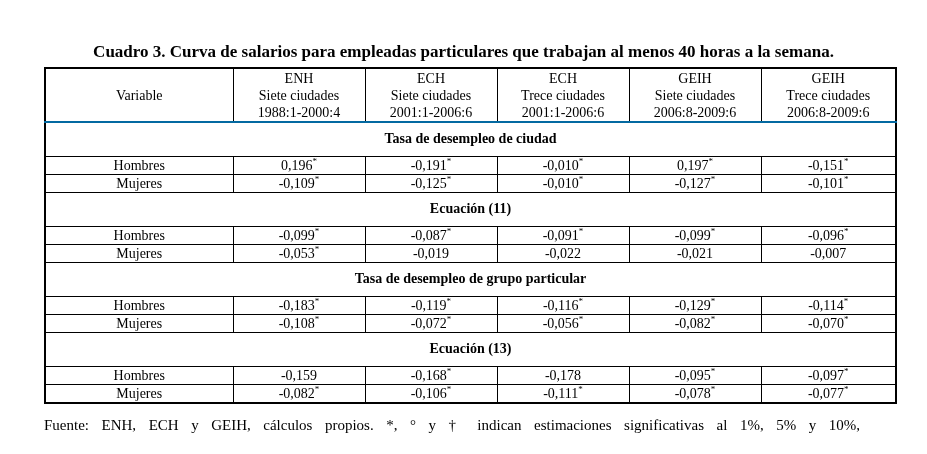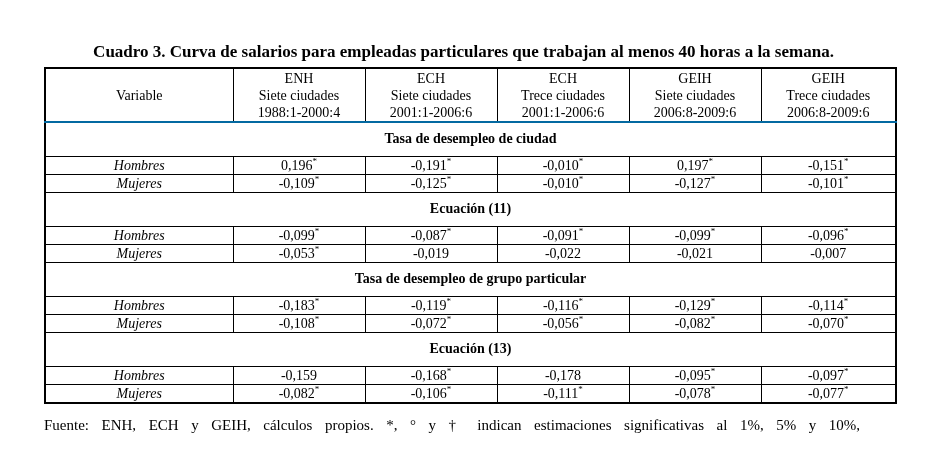--- a/index.html
+++ b/index.html
@@ -44,21 +44,21 @@
     height: 54px;
     line-height: 17px;
     border-bottom: 2px solid #0369a1;
   }
   tr.section-row td, tr.equation-row td {
     font-weight: bold;
     height: 34px;
     line-height: 18px;
   }
   tr.data-row td { height: 18px; line-height: 17px; }
-  td.row-label { font-style: italic; }
+  td.row-label { }
   td.value-cell sup {
     font-size: 9px;
     vertical-align: super;
     line-height: 0;
   }
   .footnote {
     margin-left: 44px;
     margin-top: 10px;
     width: 816px;
     font-weight: normal;

